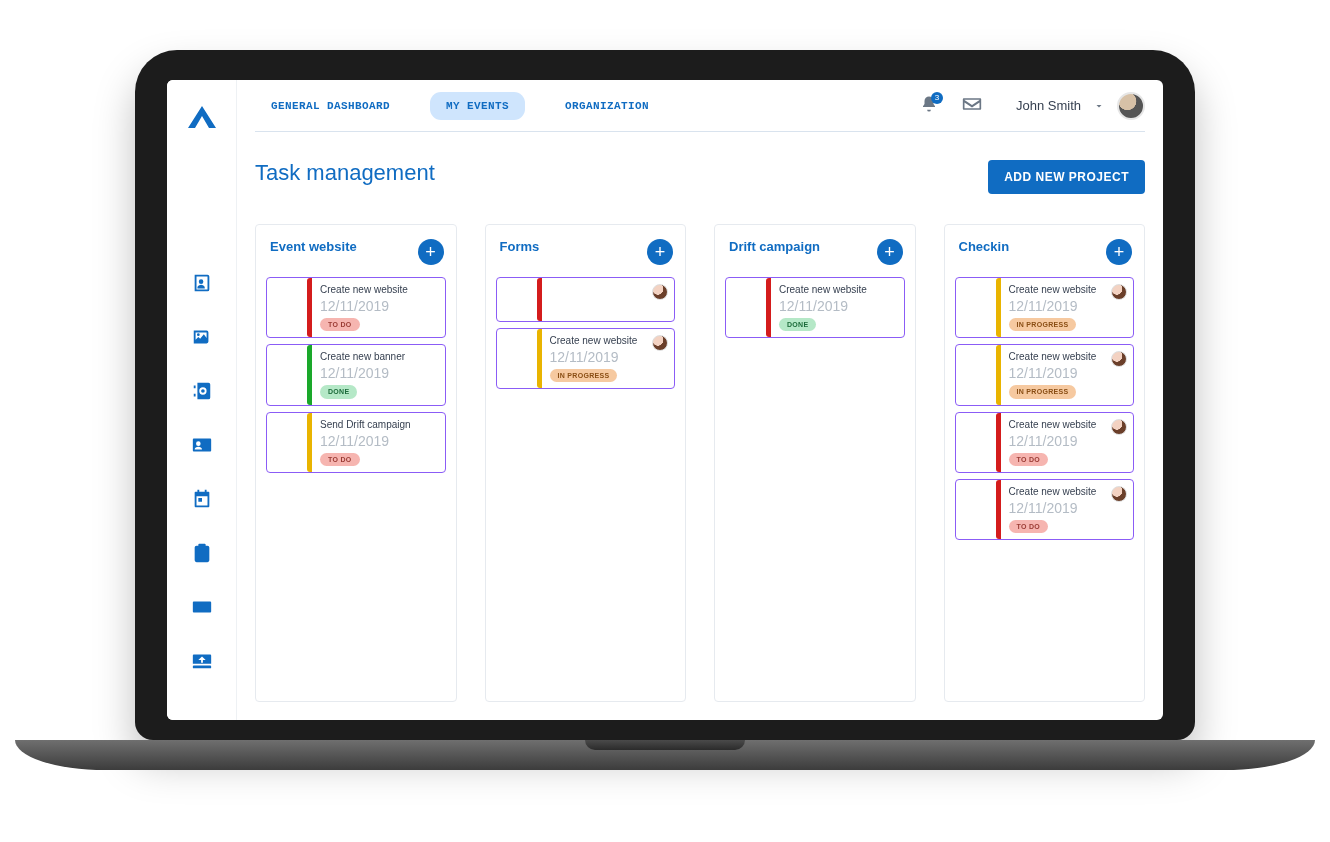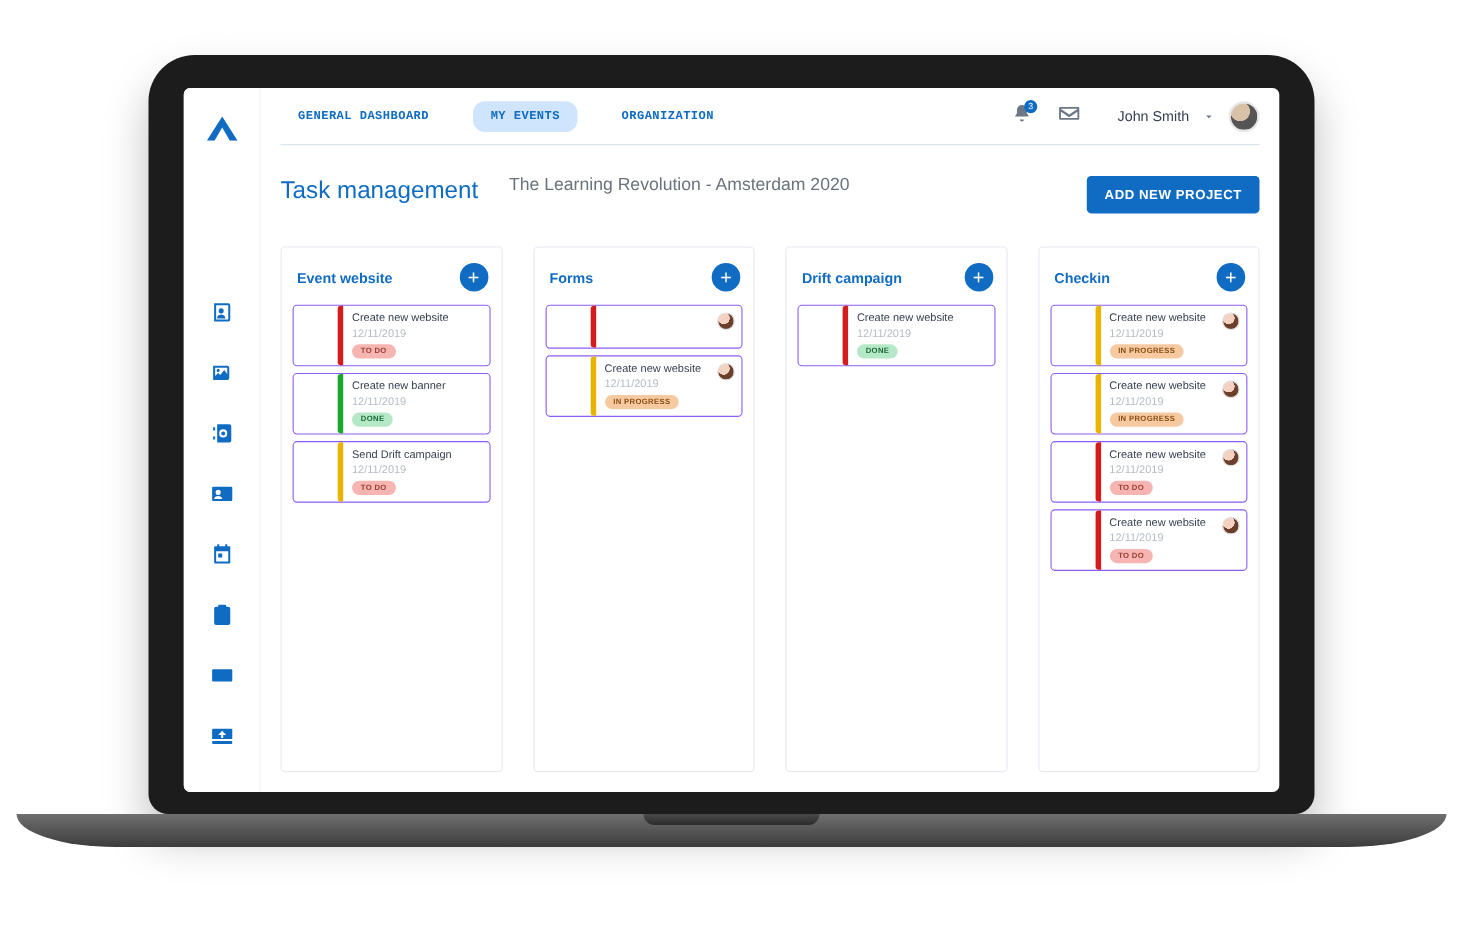--- a/index.html
+++ b/index.html
@@ -195,21 +195,21 @@
     border: 1px solid #e6eaef;
     border-radius: 4px;
     background: #fff;
     display: flex;
     flex-direction: column;
     padding: 10px 10px 14px 10px;
     min-height: 340px;
   }
   .col-head {
     display: flex;
-    align-items: center;
+    align-items: flex-start;
     justify-content: space-between;
     padding: 4px 2px 12px 4px;
   }
   .col-title {
     color: var(--blue);
     font-size: 13px;
     font-weight: 700;
   }
   .add-fab {
     width: 26px; height: 26px; border-radius: 50%;
@@ -238,21 +238,21 @@
   .stripe.green  { background: var(--green); }
   .stripe.amber  { background: var(--amber); }
 
   .card-body {
     flex: 1;
     padding: 5px 8px 6px 8px;
     font-size: 10px;
     line-height: 1.3;
   }
   .card-title { color: #374151; }
-  .card-date  { color: #b4bcc5; font-size: 10px; margin-top: 1px; }
+  .card-date  { color: #b4bcc5; font-size: 14px; margin-top: 1px; }
   .tag {
     display: inline-block;
     font-size: 7px;
     font-weight: 700;
     letter-spacing: 0.3px;
     padding: 2px 8px;
     border-radius: 8px;
     margin-top: 3px;
   }
   .tag.todo       { background: var(--badge-red);    color: #9a3b34; }
@@ -342,21 +342,20 @@
             <span>John Smith</span>
             <svg width="12" height="12" viewBox="0 0 24 24" fill="#6b7785">
                 <path d="M7 10l5 5 5-5z"></path>
               </svg>
             <span class="avatar"></span>
           </div>
         </div>
 
         <div class="page-header">
           <div class="page-title">Task management</div>
-          <div class="page-subtitle">The Learning Revolution - Amsterdam 2020</div>
           <div class="flex"></div>
           <button class="primary-btn">ADD NEW PROJECT</button>
         </div>
 
         <div class="board" id="board">
 
         <div class="column">
               <div class="col-head">
                 <div class="col-title">Event website</div>
                 <div class="add-fab">+</div>

